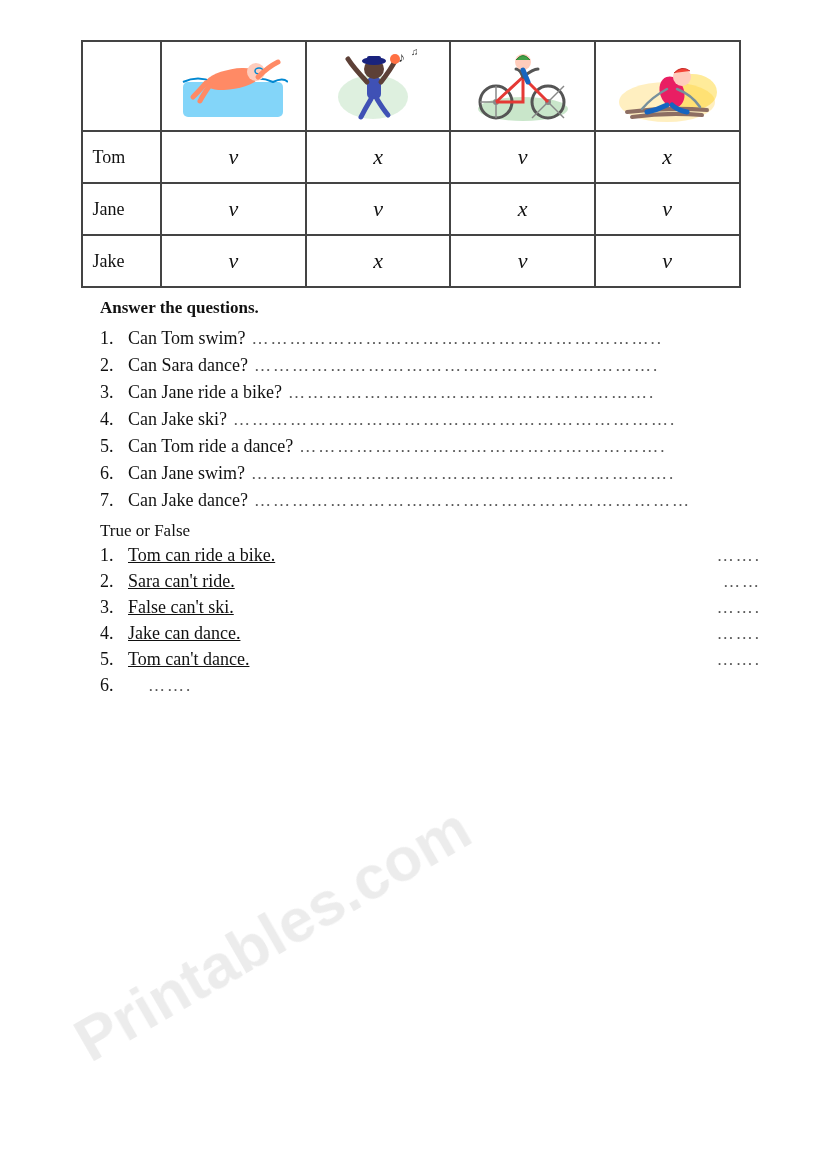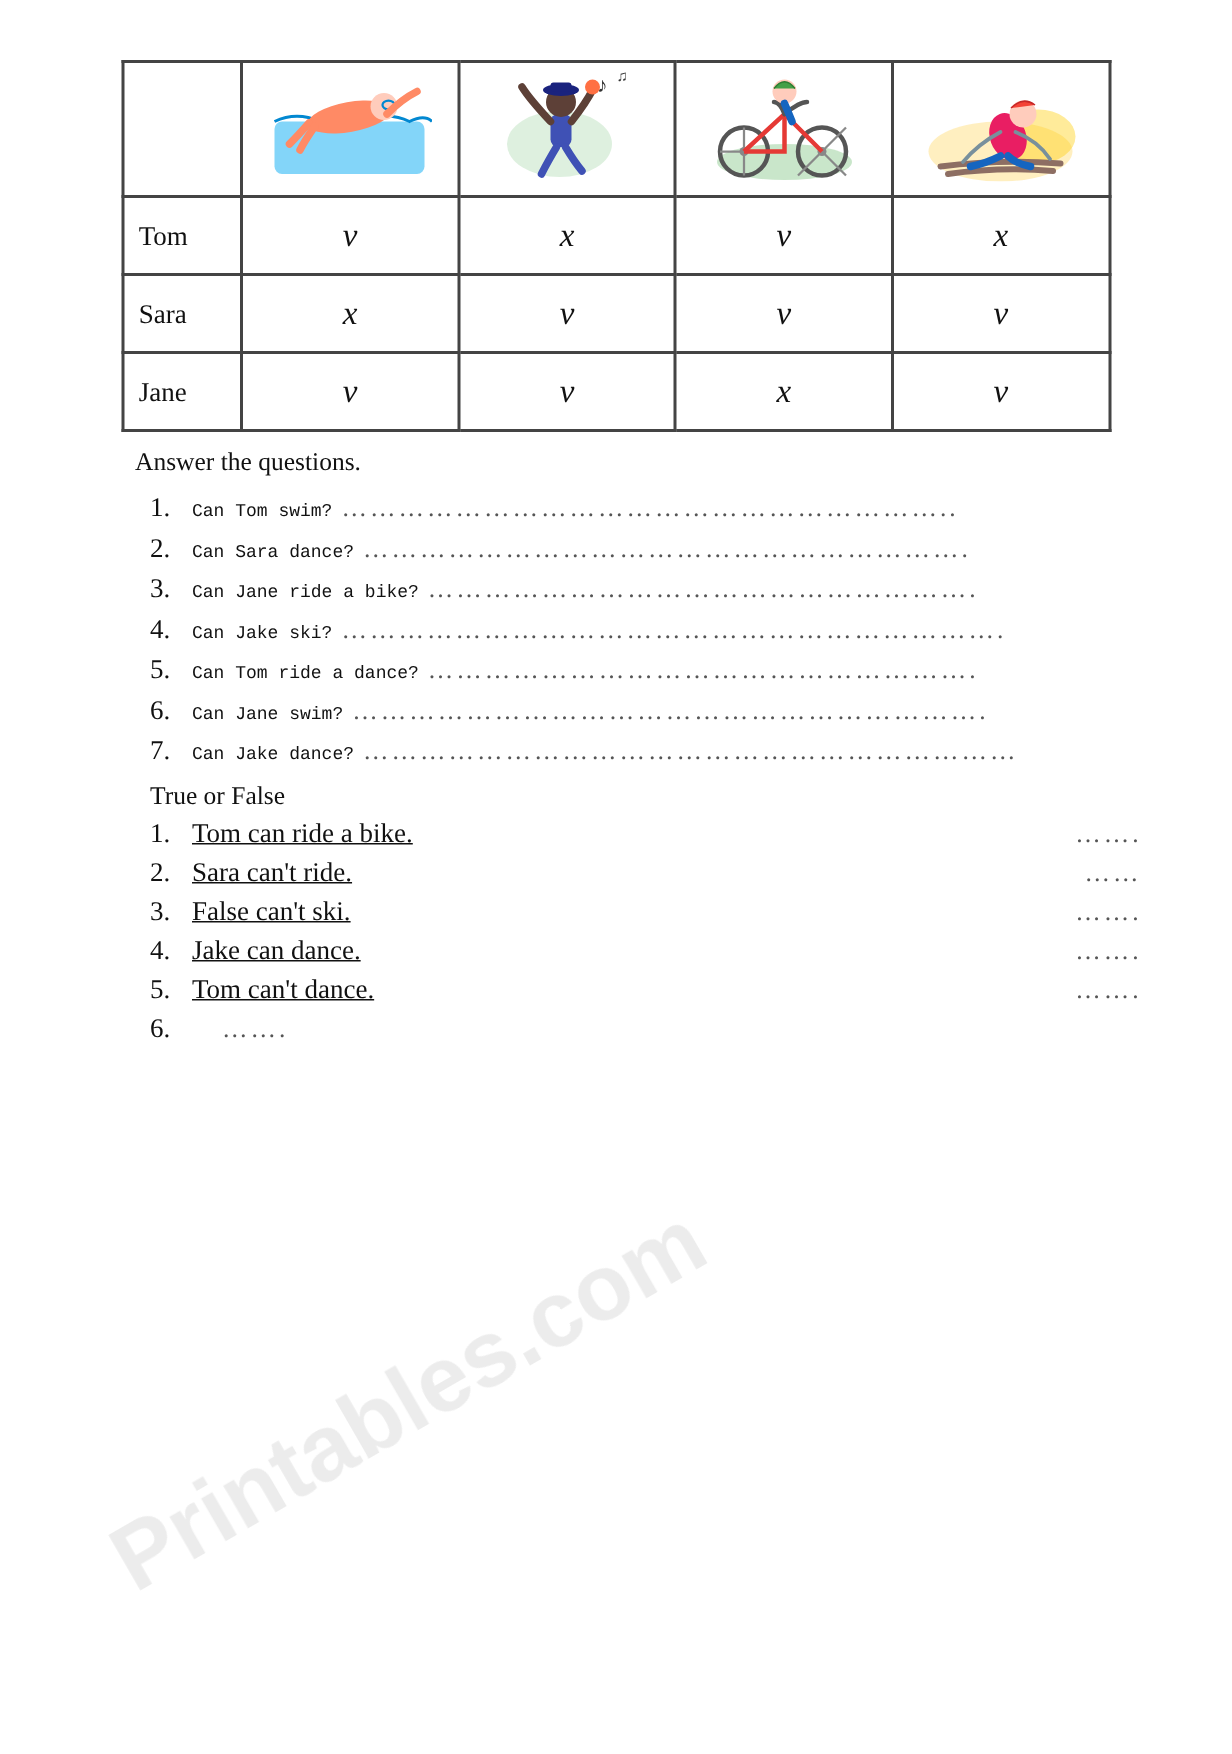--- a/index.html
+++ b/index.html
@@ -46,43 +46,43 @@
 
     table .mark-cell {
       font-size: 22px;
       font-style: italic;
       width: 145px;
     }
 
     svg text { font-family: Arial, sans-serif; }
 
     .instructions {
-      margin: 8px 0 8px 30px;
+      margin: 8px 0 8px 40px;
       font-size: 17px;
+      font-weight: bold;
     }
 
     .questions-section {
       margin: 10px 0 10px 40px;
     }
 
     .question-item {
       font-size: 18px;
       margin-bottom: 6px;
       display: flex;
       align-items: baseline;
     }
 
     .question-num {
       min-width: 28px;
       font-size: 18px;
     }
 
     .question-text {
-      font-size: 12px;
-      font-family: Liberation Mono, monospace;
+      font-size: 18px;
     }
 
     .dots {
       color: #555;
       font-size: 17px;
       letter-spacing: 2px;
       margin-left: 6px;
     }
 
     .true-false-title {
@@ -242,31 +242,31 @@
     </thead>
     <tbody id="table-body">
     <tr>
           <td class="name-col">Tom</td>
           <td class="mark-cell">v</td>
           <td class="mark-cell">x</td>
           <td class="mark-cell">v</td>
           <td class="mark-cell">x</td>
         </tr>
         <tr>
-          <td class="name-col">Sara</td>
+          <td class="name-col">Jane</td>
+          <td class="mark-cell">v</td>
+          <td class="mark-cell">v</td>
           <td class="mark-cell">x</td>
-          <td class="mark-cell">v</td>
-          <td class="mark-cell">v</td>
           <td class="mark-cell">v</td>
         </tr>
         <tr>
-          <td class="name-col">Jane</td>
-          <td class="mark-cell">v</td>
+          <td class="name-col">Jake</td>
           <td class="mark-cell">v</td>
           <td class="mark-cell">x</td>
+          <td class="mark-cell">v</td>
           <td class="mark-cell">v</td>
         </tr>
       </tbody>
   </table>
 </div>
 
 <div class="instructions">
   <span>Answer the questions.</span>
 </div>
 

